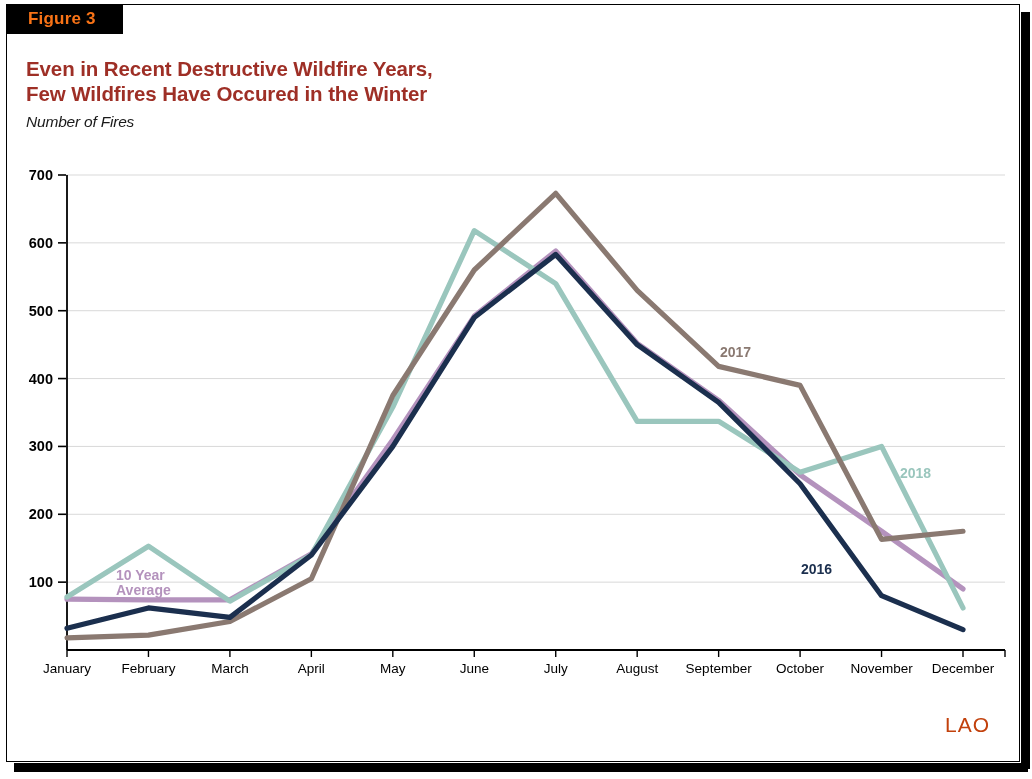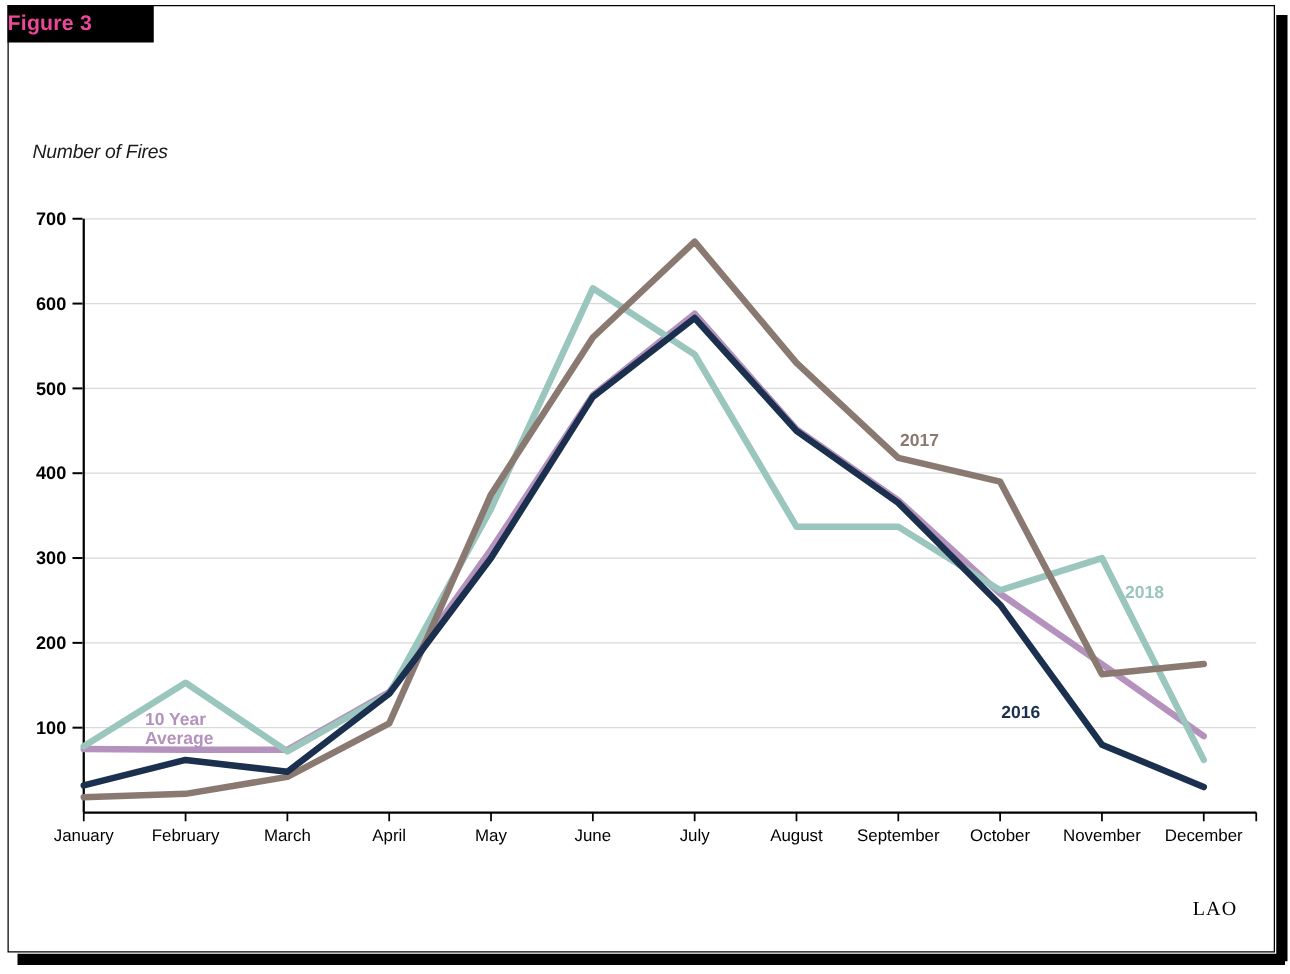--- a/index.html
+++ b/index.html
@@ -32,25 +32,26 @@
     width:9px;height:757px;
     background:#000000;
   }
 
   
   .figure-tag{
     position:absolute;
     left:6px;top:4px;
     width:117px;height:30px;
     background:#000000;
-    color:#ec4899;
+    color:#f97316;
     font-size:17px;
     font-weight:bold;
     display:flex;
     align-items:center;
+    padding-left:22px;
     box-sizing:border-box;
     letter-spacing:0.2px;
   }
 
   
   .title-block{
     position:absolute;
     left:26px;top:56px;
     width:900px;
   }
@@ -94,37 +95,41 @@
     text-anchor:middle;
   }
   .serieslabel{
     font-family:"Liberation Sans", sans-serif;
     font-size:14px;
     font-weight:bold;
   }
   .lao{
     position:absolute;
     right:42px;bottom:42px;
-    color:#000000;
-    font-family:Liberation Serif, serif;
-    font-size:16px;
+    color:#c2410c;
+    font-family:Liberation Sans, sans-serif;
+    font-size:21px;
     letter-spacing:1px;
   }
 </style>
 </head>
 <body>
 
 <div id="root">
 
   <div class="shadow-right"></div>
   <div class="shadow-bottom"></div>
   <div class="frame"></div>
 
   <div class="figure-tag">Figure 3</div>
 
+  <div class="title-block">
+    <div class="title-line">Even in Recent Destructive Wildfire Years,</div>
+    <div class="title-line">Few Wildfires Have Occured in the Winter</div>
+  </div>
   <div class="subtitle">Number of Fires</div>
 
   <div class="plot">
     <svg width="1032" height="779" id="chart-svg">
       <g id="gridlines">
           <line x1="66" x2="1005" y1="582.1428571428571" y2="582.1428571428571" stroke="#d9d9d9" stroke-width="1"></line>
           <line x1="66" x2="1005" y1="514.2857142857143" y2="514.2857142857143" stroke="#d9d9d9" stroke-width="1"></line>
           <line x1="66" x2="1005" y1="446.42857142857144" y2="446.42857142857144" stroke="#d9d9d9" stroke-width="1"></line>
           <line x1="66" x2="1005" y1="378.5714285714286" y2="378.5714285714286" stroke="#d9d9d9" stroke-width="1"></line>
           <line x1="66" x2="1005" y1="310.7142857142857" y2="310.7142857142857" stroke="#d9d9d9" stroke-width="1"></line>

